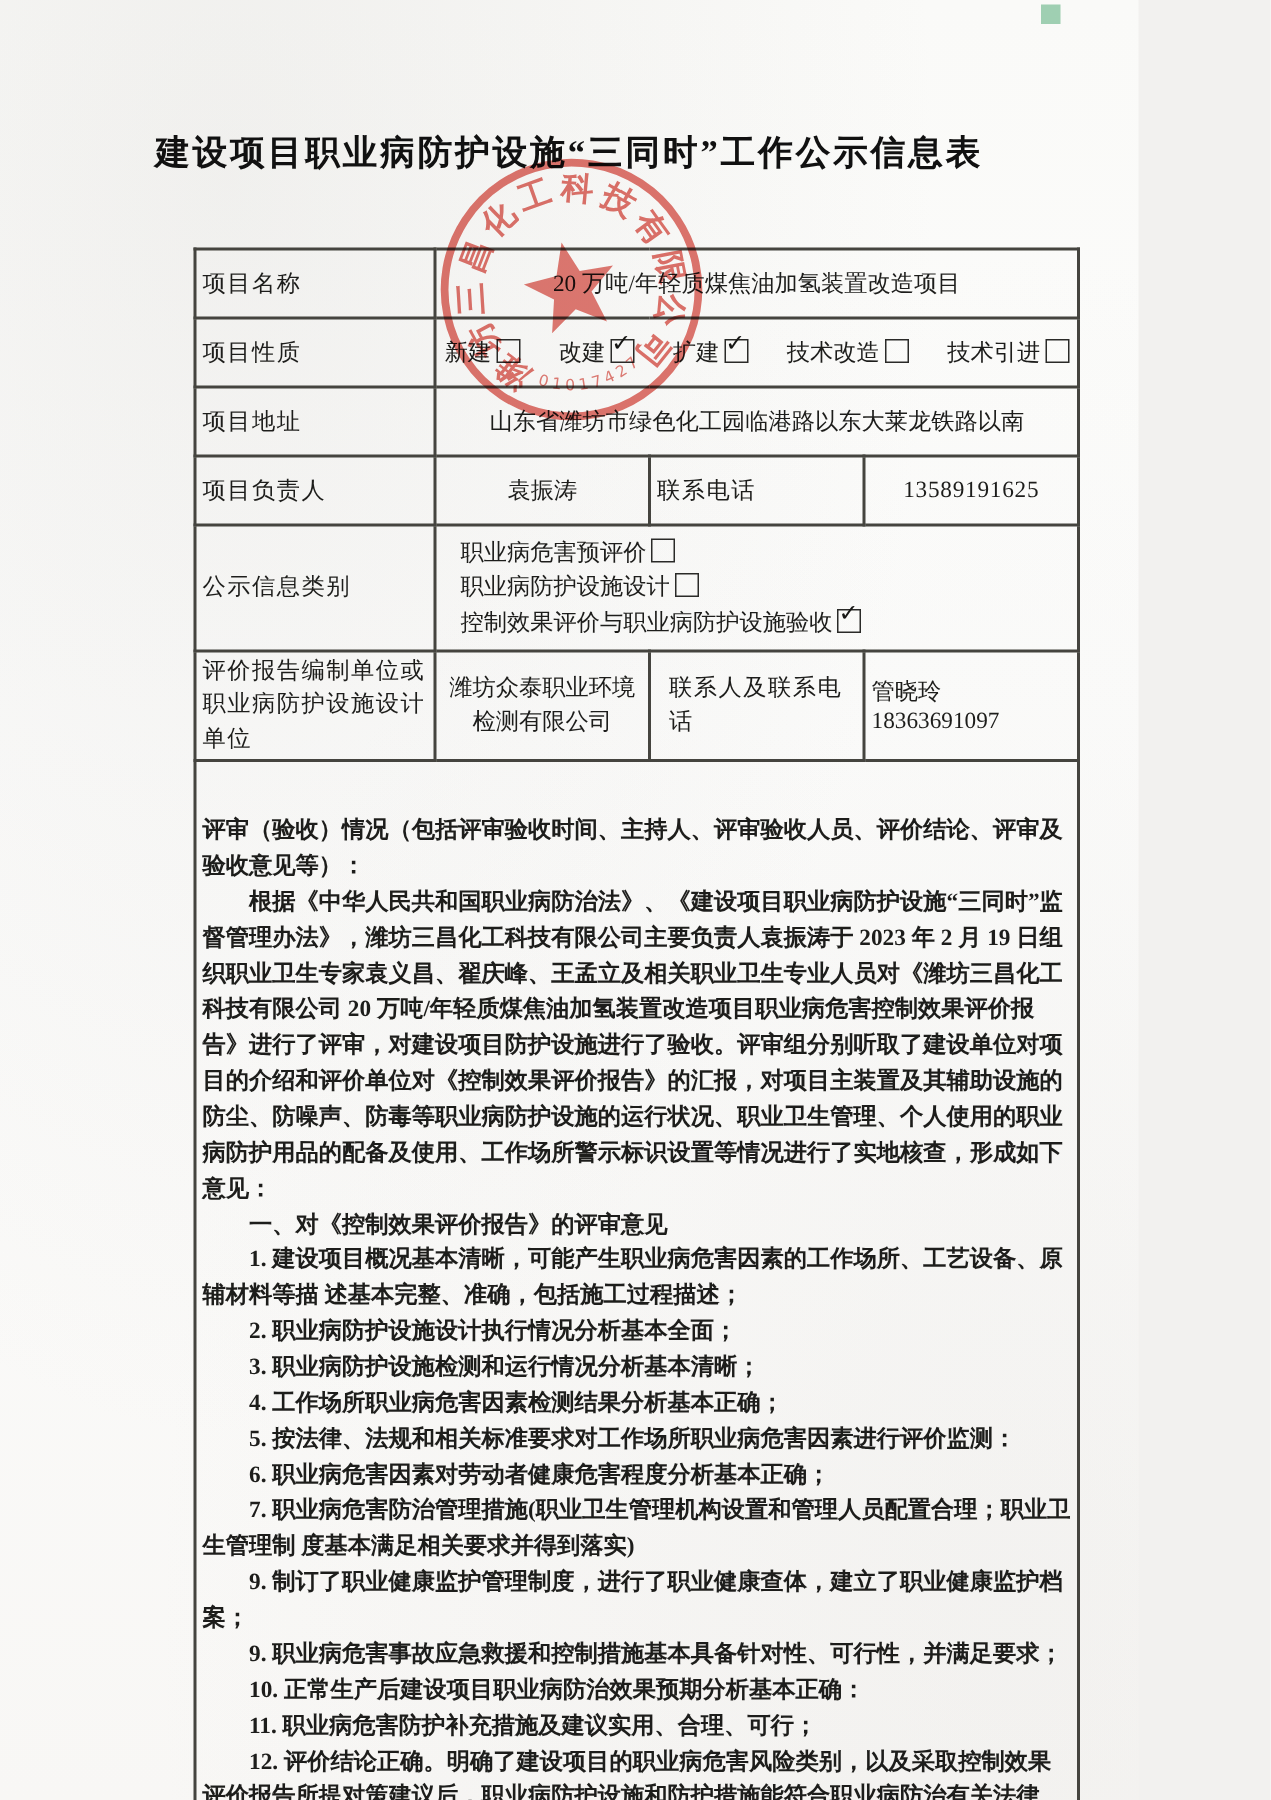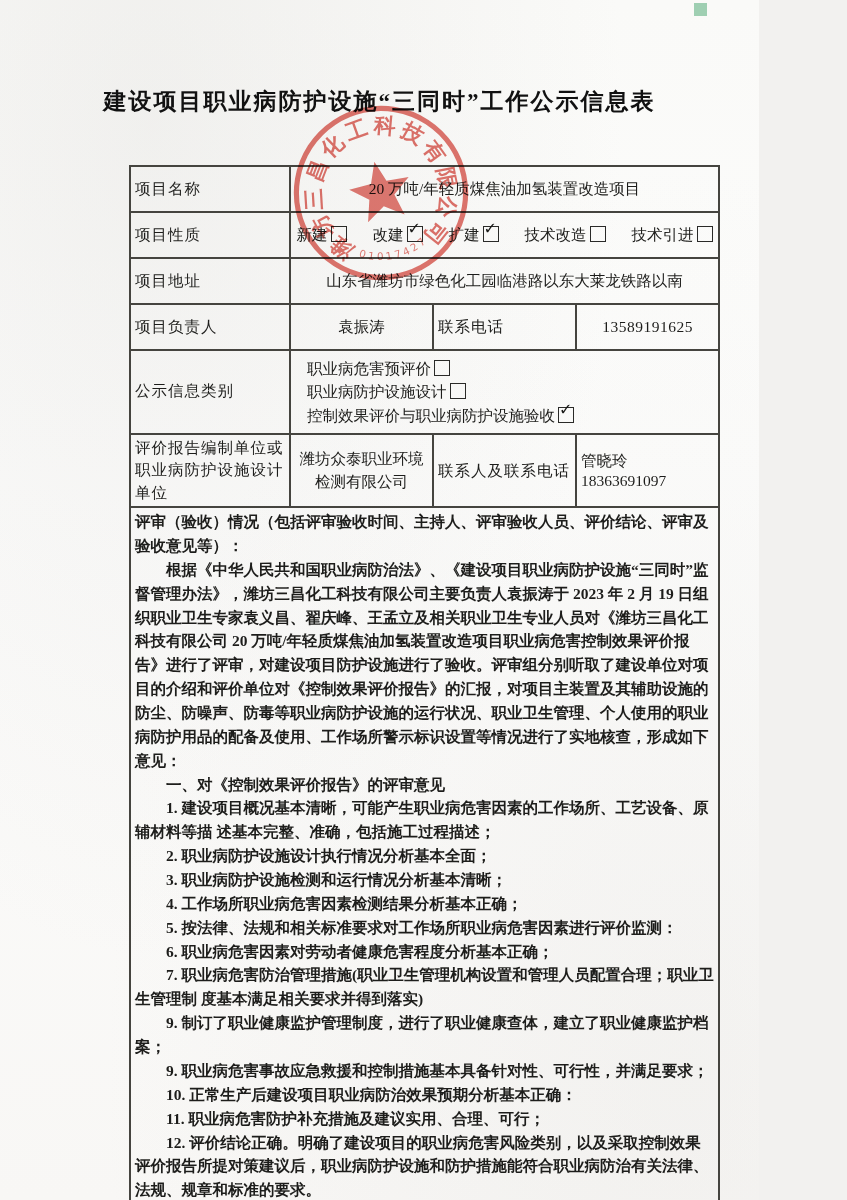--- a/index.html
+++ b/index.html
@@ -49,21 +49,21 @@
   }
   .nature-row{display:flex;justify-content:center;gap:26px;white-space:nowrap;}
   .pub-lines{padding:4px 2px 4px 12px;line-height:1.5;}
   .pub-line{white-space:nowrap;}
   
   td.review-cell{
     vertical-align:top;padding:7px 10px 16px 10px;
     font-size:14.6px;line-height:1.54;height:612px;
     font-weight:600;color:#171715;
   }
-  .review-head{font-weight:700;}
+  .review-head{font-weight:700;margin-top:32px;}
   .review p, .review div.item{margin:0;text-indent:2em;}
   .review-subhead{font-weight:700;text-indent:2em;}
   
   .stamp{
     position:absolute;left:287px;top:99px;width:188px;height:188px;
     opacity:.82;mix-blend-mode:multiply;transform:rotate(-12deg);
     pointer-events:none;
   }
   
   .artifact{position:absolute;}
@@ -114,21 +114,21 @@
         <div class="pub-lines">
           <div class="pub-line"><span>职业病危害预评价</span><span class="cbx"><span class="tick"></span></span></div>
           <div class="pub-line"><span>职业病防护设施设计</span><span class="cbx"><span class="tick"></span></span></div>
           <div class="pub-line"><span>控制效果评价与职业病防护设施验收</span><span class="cbx"><span class="tick">✓</span></span></div>
         </div>
       </td>
     </tr>
     <tr>
       <td class="lbl c1 lbl-multi" style="height:66px;">评价报告编制单位或职业病防护设施设计单位</td>
       <td class="unit-cell c2">潍坊众泰职业环境检测有限公司</td>
-      <td class="lbl c3" style="line-height:1.5;">联系人及联系电话</td>
+      <td class="lbl c3" style="line-height:1.5;padding-left:12px;">联系人及联系电话</td>
       <td class="contact-val c4">管晓玲 18363691097</td>
     </tr>
     <tr>
       <td class="review-cell" colspan="4">
         <div class="review">
           <div class="review-head">评审（验收）情况（包括评审验收时间、主持人、评审验收人员、评价结论、评审及验收意见等）：</div>
           <p>根据《中华人民共和国职业病防治法》、《建设项目职业病防护设施“三同时”监督管理办法》，潍坊三昌化工科技有限公司主要负责人袁振涛于 2023 年 2 月 19 日组织职业卫生专家袁义昌、翟庆峰、王孟立及相关职业卫生专业人员对《潍坊三昌化工科技有限公司 20 万吨/年轻质煤焦油加氢装置改造项目职业病危害控制效果评价报告》进行了评审，对建设项目防护设施进行了验收。评审组分别听取了建设单位对项目的介绍和评价单位对《控制效果评价报告》的汇报，对项目主装置及其辅助设施的防尘、防噪声、防毒等职业病防护设施的运行状况、职业卫生管理、个人使用的职业病防护用品的配备及使用、工作场所警示标识设置等情况进行了实地核查，形成如下意见：</p>
           <div class="review-subhead">一、对《控制效果评价报告》的评审意见</div>
           <div class="item">1. 建设项目概况基本清晰，可能产生职业病危害因素的工作场所、工艺设备、原辅材料等描 述基本完整、准确，包括施工过程描述；</div>
           <div class="item">2. 职业病防护设施设计执行情况分析基本全面；</div>

